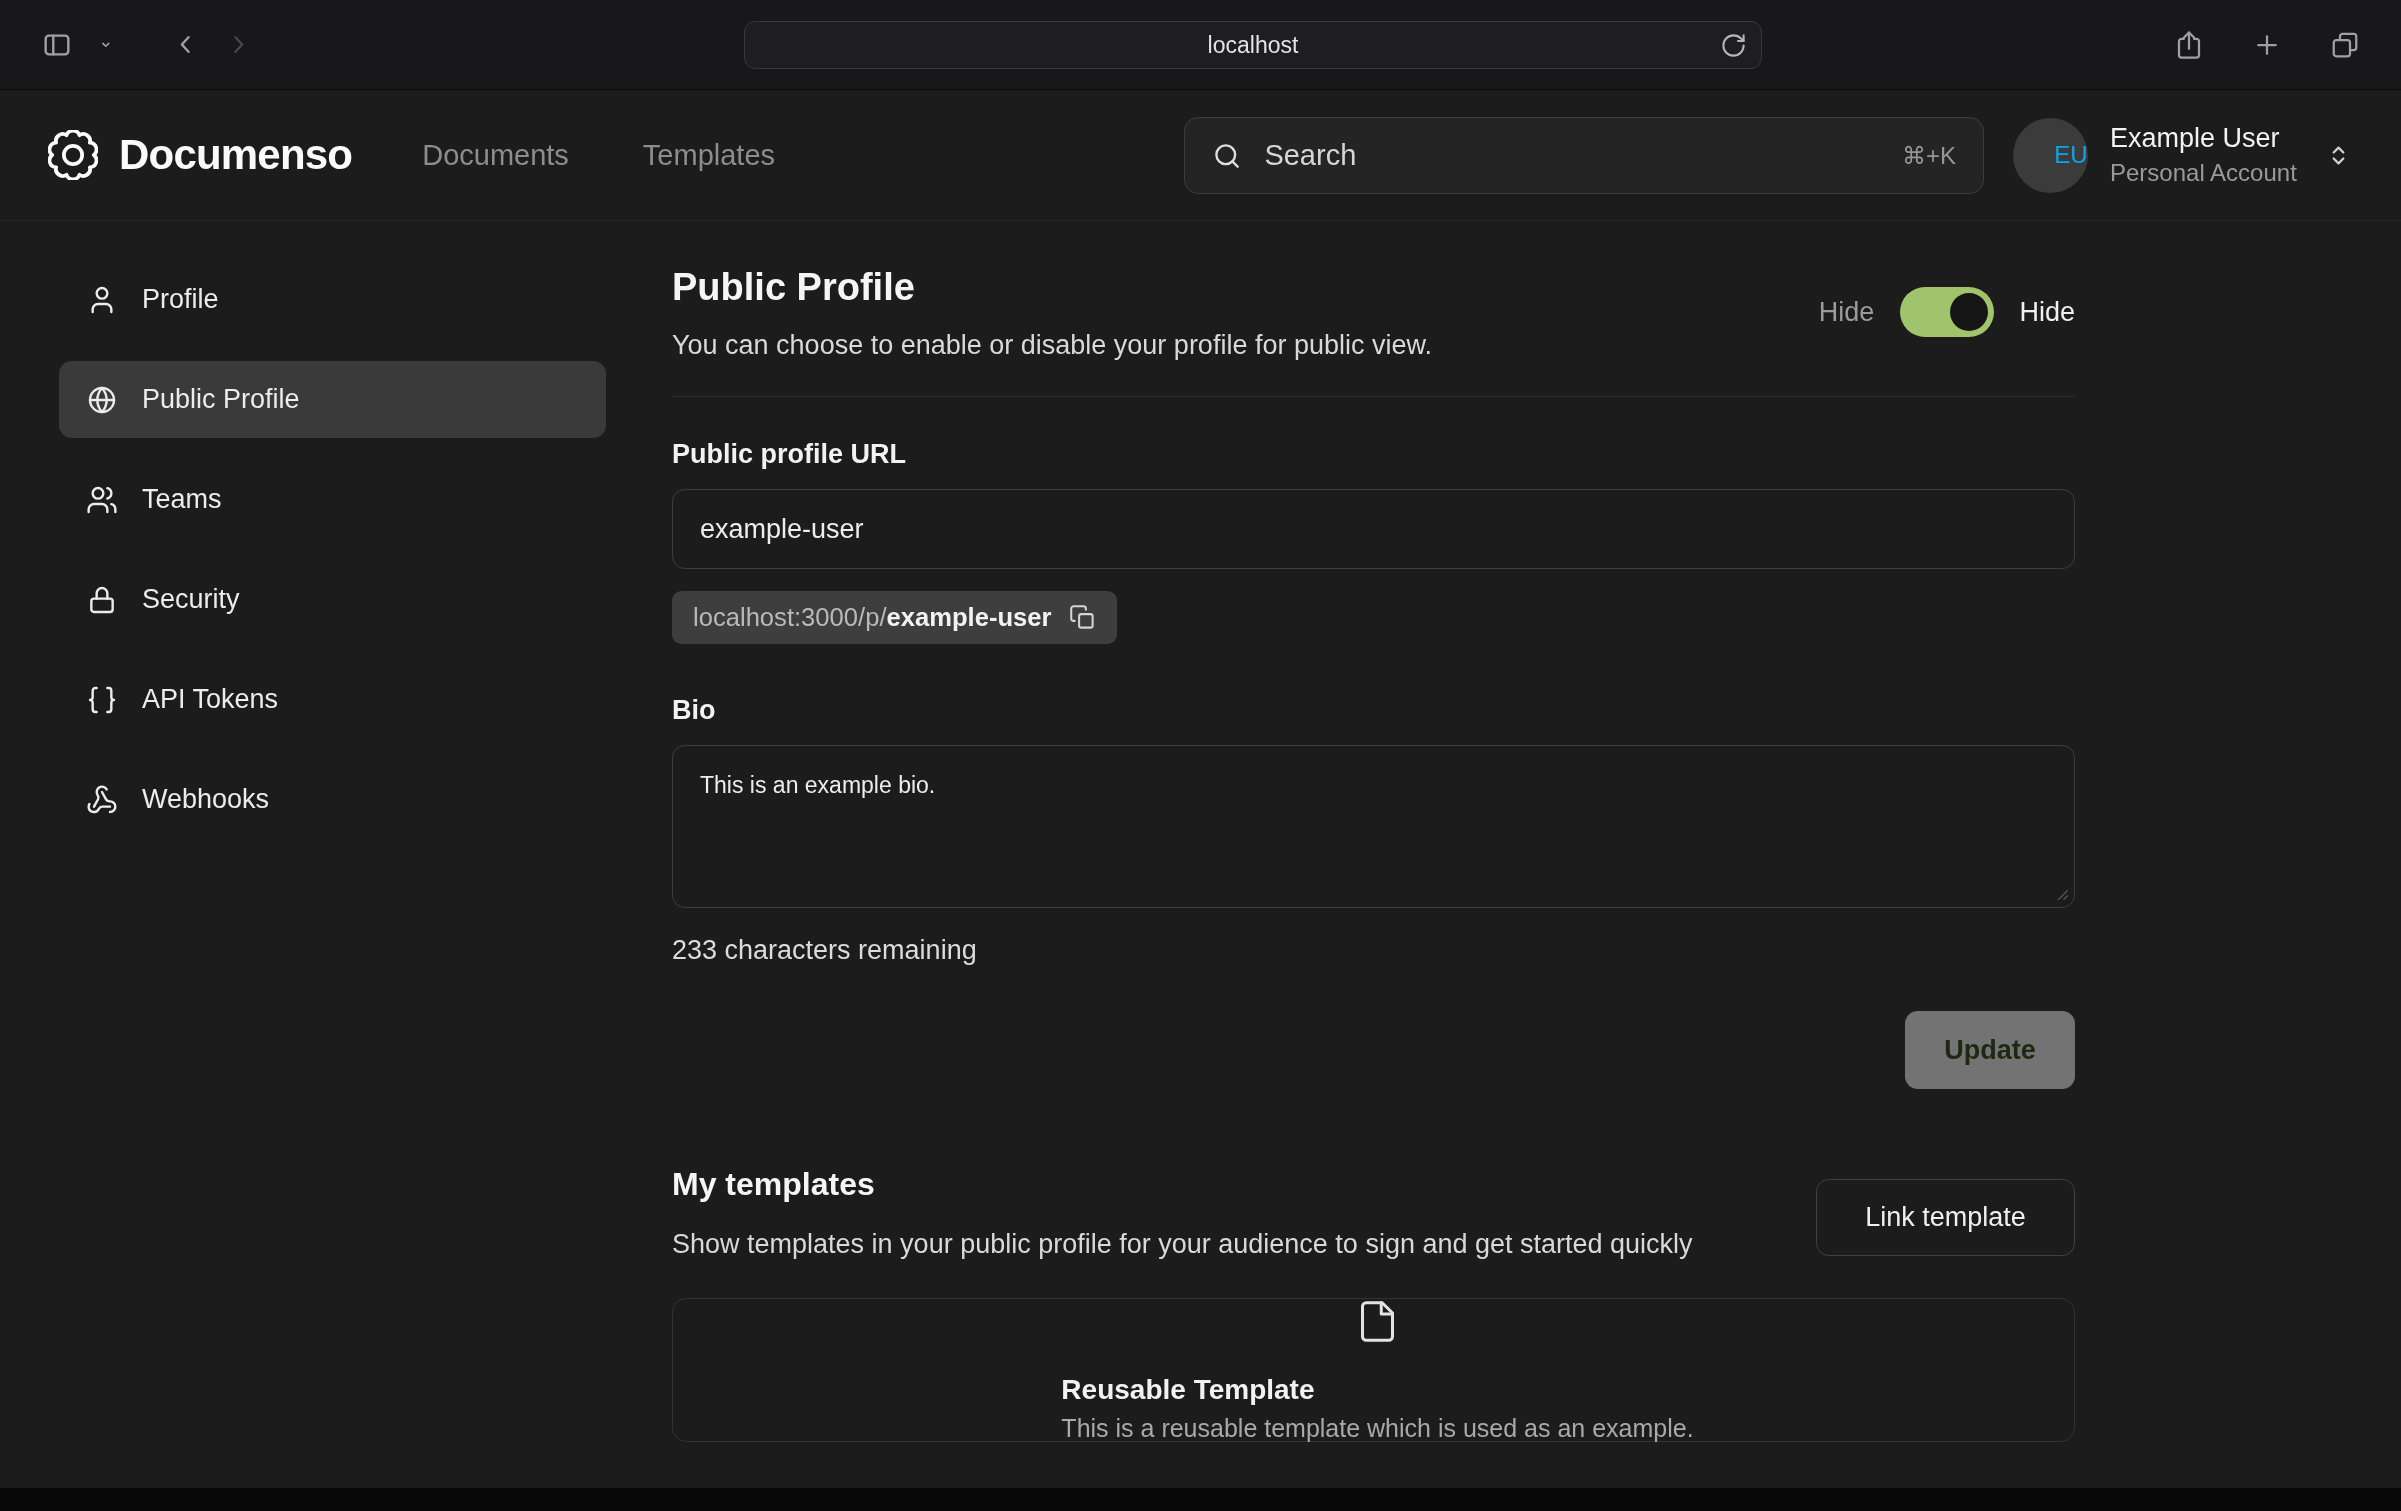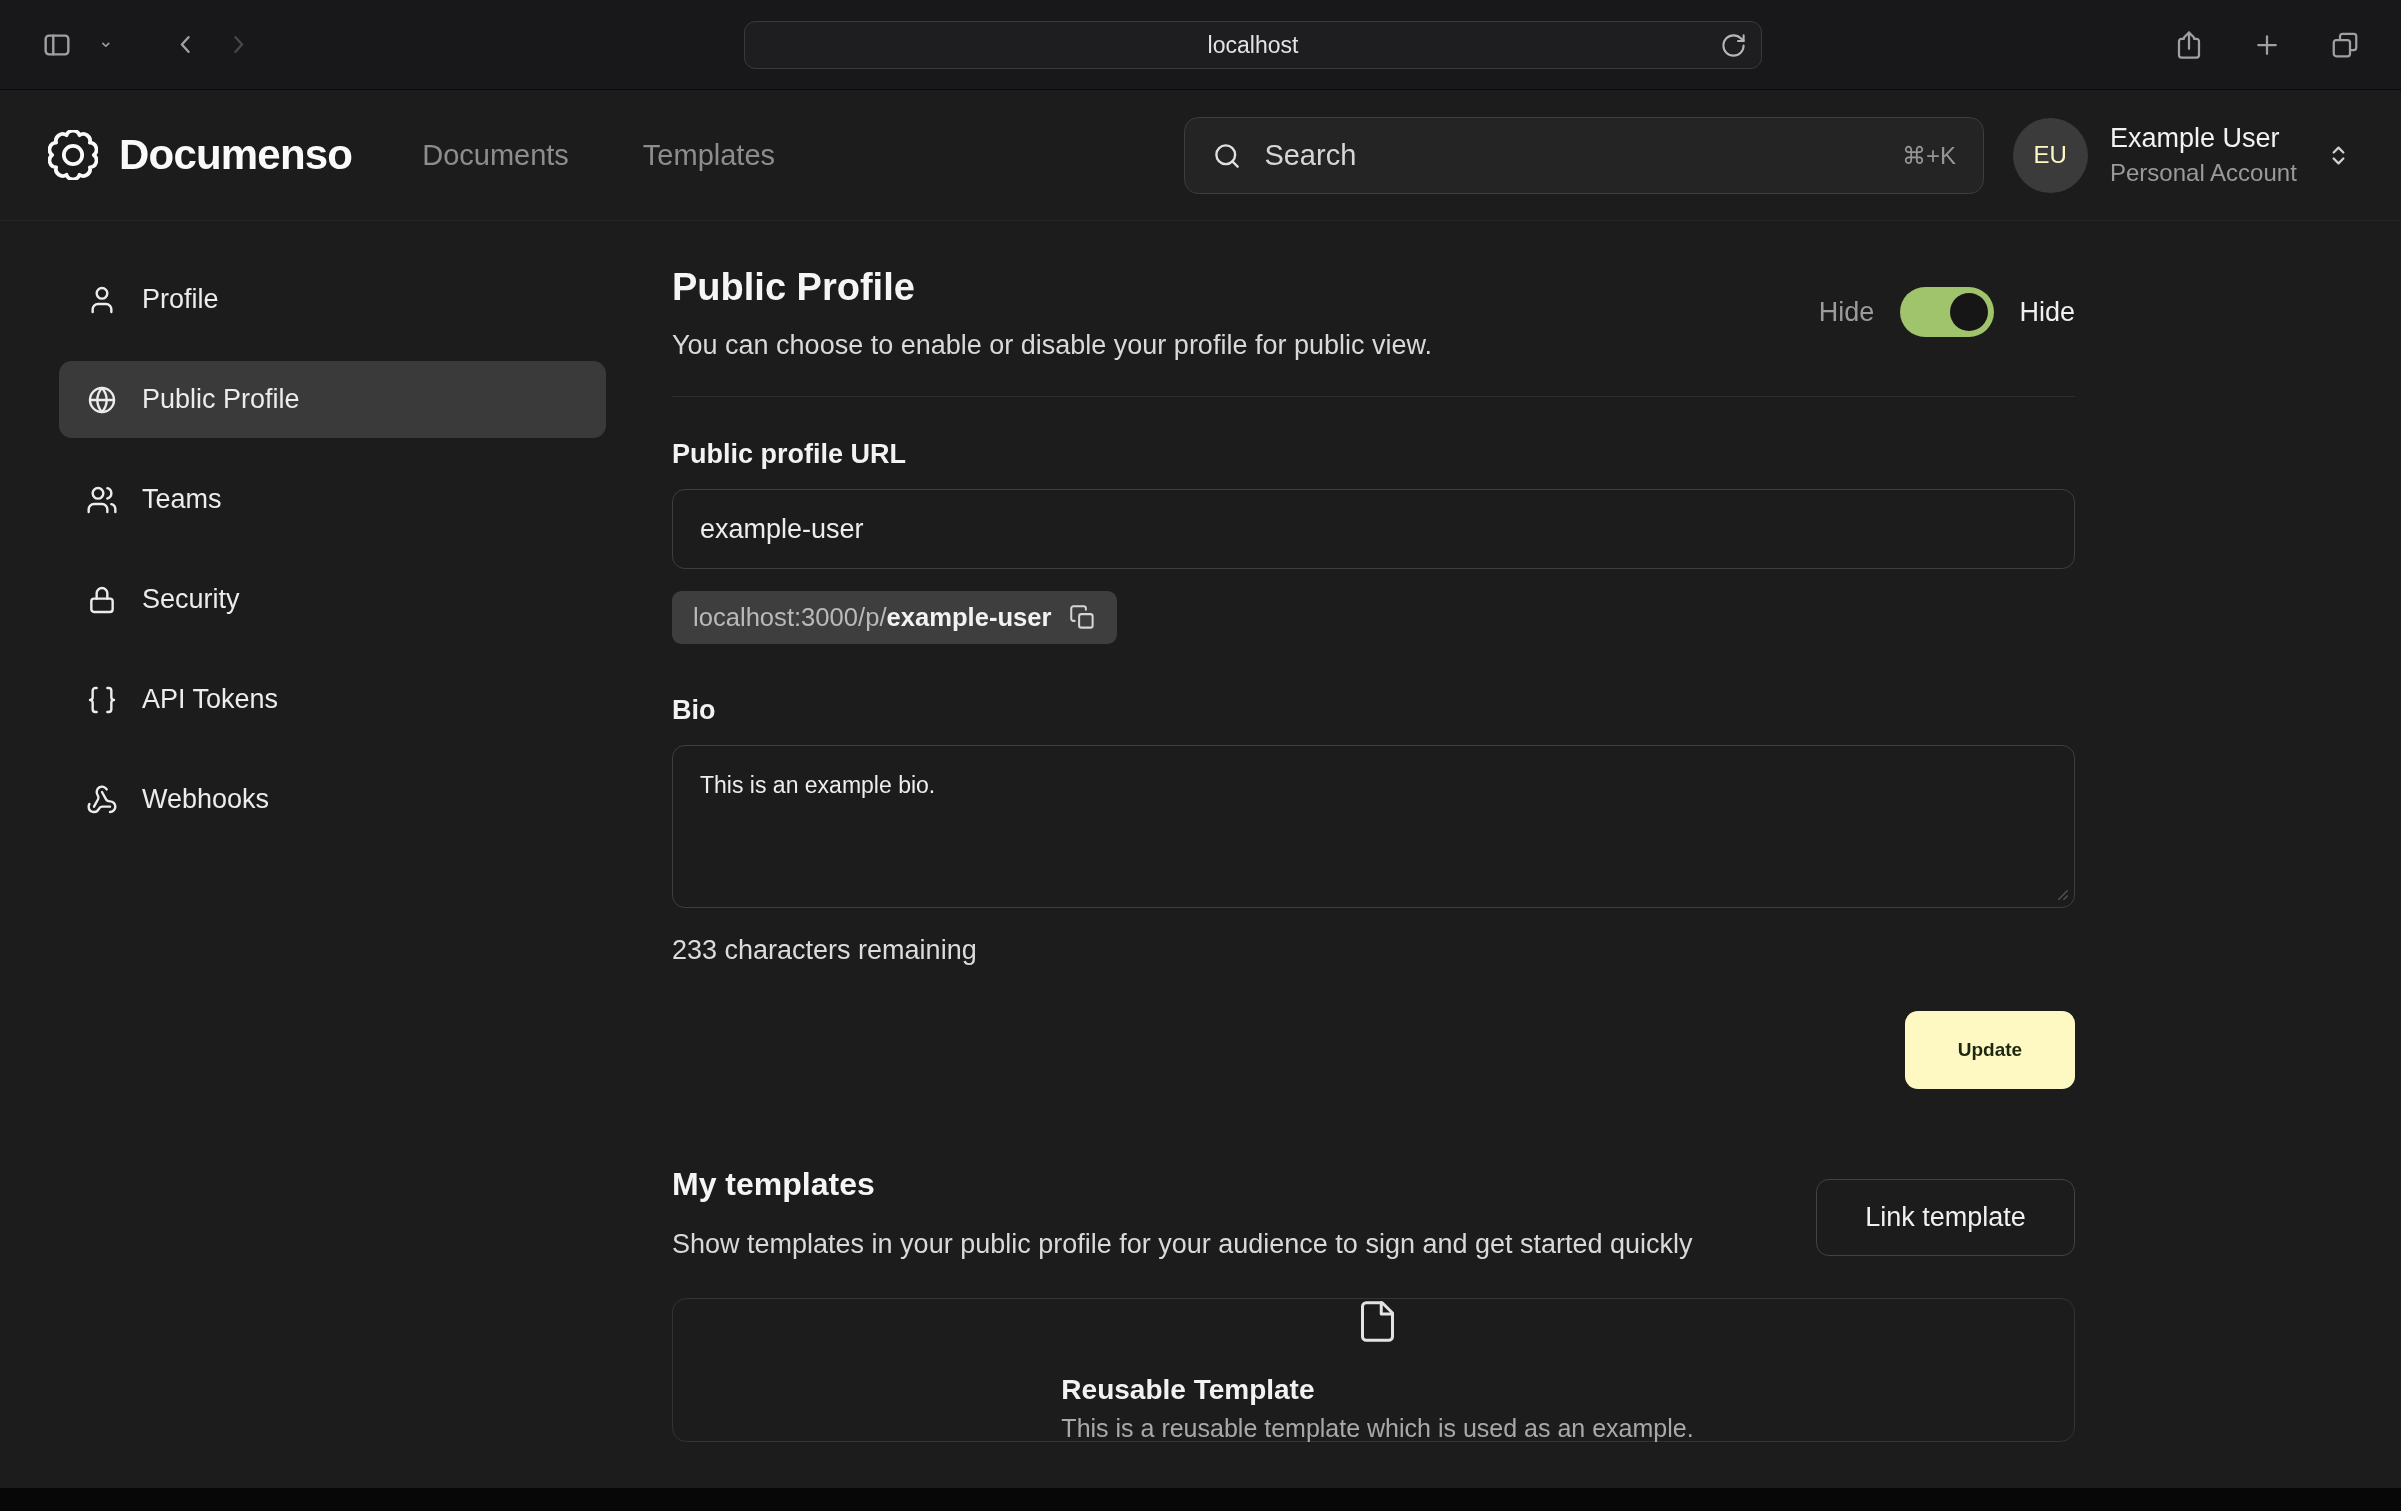--- a/index.html
+++ b/index.html
@@ -47,22 +47,22 @@
   }
   .search input {
     flex:1; background:transparent; border:none; outline:none;
     font-size:29px; color:#eeeeee; font-family:inherit;
   }
   .search input::placeholder { color:#d6d6d6; opacity:1; }
   .search .shortcut { color:#969696; font-size:24px; }
   .user { margin-left:auto; display:flex; align-items:center; gap:22.4px; cursor:pointer; }
   .avatar {
     width:75px; height:75px; border-radius:50%; background:#3b3b3b;
-    display:flex; align-items:center; justify-content:center;
-    font-size:24px; color:#fef9c3; flex-shrink:0;
+    display:flex; align-items:center; justify-content:flex-end;
+    font-size:24px; color:#0ea5e9; flex-shrink:0;
   }
   .user-meta { display:flex; flex-direction:column; }
   .user-name { font-size:27px; color:#f2f2f2; }
   .user-account { font-size:24px; color:#9a9a9a; margin-top:5.6px; }
   .user-caret { color:#cfcfcf; margin-left:4.8px; }
 
   
   .app-body { display:flex; align-items:flex-start; }
   .sidebar { width:606px; flex-shrink:0; padding:40px 0 0 59px; }
   .side-item {
@@ -111,22 +111,22 @@
   .bio-textarea {
     width:100%; height:163px; background:transparent;
     border:1.6px solid #3e3e3e; border-radius:12.8px; resize:none; outline:none;
     padding:22.4px 27px; font-size:23px; color:#ededed; font-family:inherit; line-height:1.4;
   }
   .resize-handle { position:absolute; right:4.8px; bottom:9.6px; color:#5a5a5a; }
   .remaining { margin-top:24px; font-size:27px; color:#dcdcdc; }
 
   .update-row { display:flex; justify-content:flex-end; margin-top:45px; }
   .btn-update {
-    width:170px; height:78px; background:#fef9c3; color:#1e2810;
-    border:none; border-radius:12.8px; font-size:19px; font-weight:700;
+    width:170px; height:78px; background:#737373; color:#1e2810;
+    border:none; border-radius:12.8px; font-size:27px; font-weight:700;
     font-family:inherit; cursor:pointer;
   }
 
   .templates-head { margin-top:77px; display:flex; justify-content:space-between; align-items:flex-start; }
   .templates-title { font-size:32px; font-weight:700; color:#f5f5f5; }
   .templates-desc { margin-top:21px; font-size:27px; color:#d9d9d9; max-width:1112px; line-height:1.55; }
   .btn-link-template {
     width:259px; height:77px; background:transparent; color:#f0f0f0;
     border:1.6px solid #424242; border-radius:12.8px; font-size:27px;
     font-family:inherit; cursor:pointer; margin-top:12.8px; flex-shrink:0;

